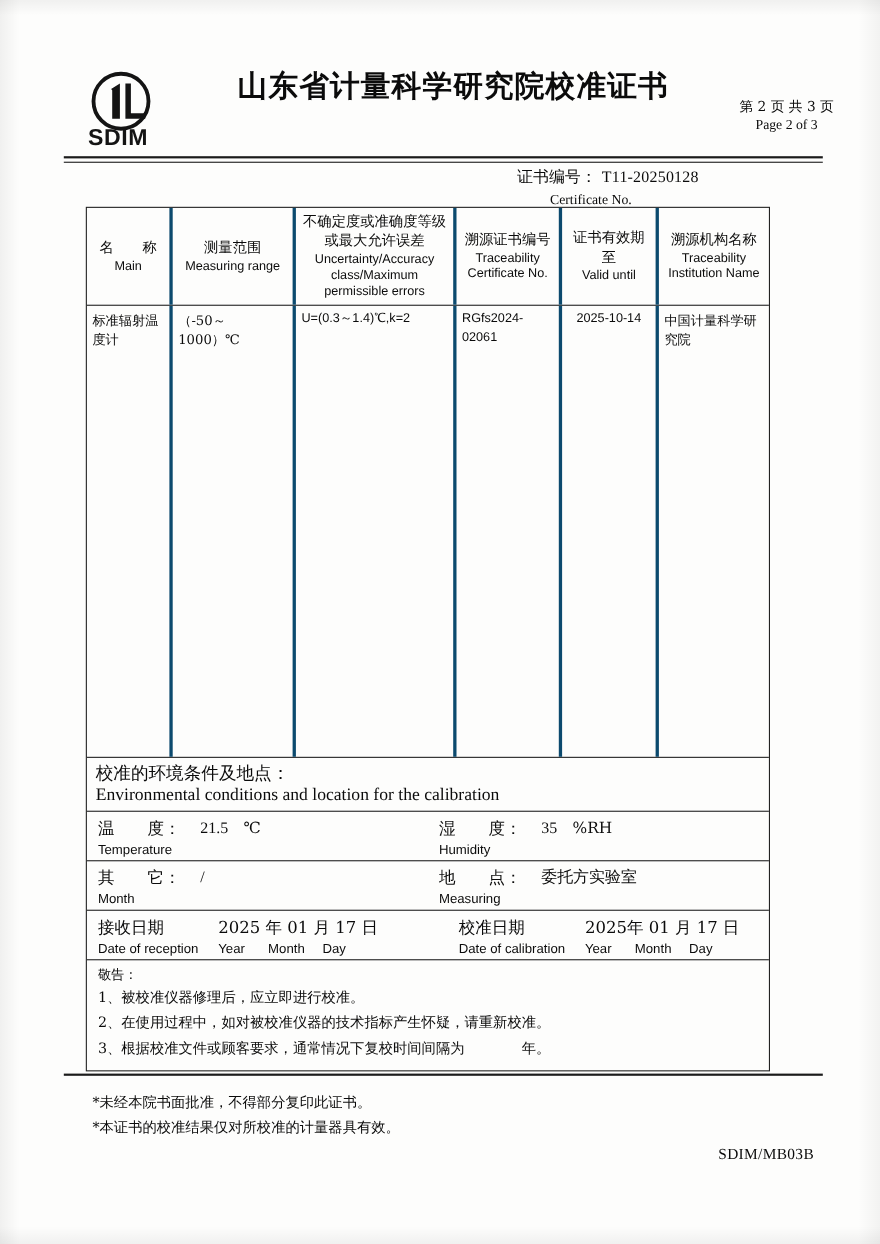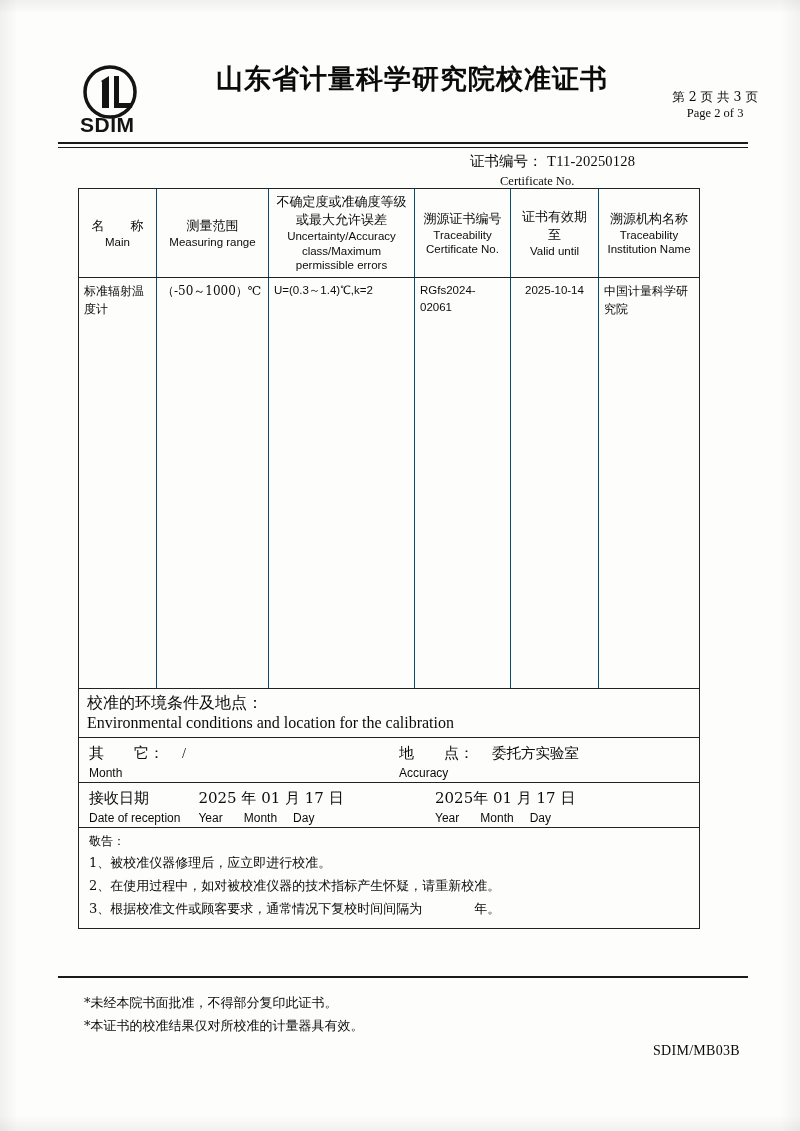--- a/index.html
+++ b/index.html
@@ -123,21 +123,21 @@
   .tbl {
     position: absolute;
     left: 78px; top: 188px;
     width: 622px;
     border: 1px solid #222;
     box-sizing: border-box;
   }
   .row { display: flex; border-bottom: 1px solid #222; }
   .row:last-child { border-bottom: none; }
   .cell { box-sizing: border-box; padding: 3px 5px; }
-  .vsep { border-right: 1px solid #0c4a6e; }
+  .vsep { border-right: 3px solid #0c4a6e; }
 
   .sec-title {
     padding: 4px 8px 5px 8px;
   }
   .sec-title .cn {
     font-family: "DejaVu Serif", serif;
     font-size: 15.5px;
     font-weight: bold;
     line-height: 21px;
   }
@@ -366,34 +366,54 @@
       <div class="cell cn-txt" style="width:100px;">中国计量科学研究院</div>
     </div>
 
     <div class="row">
       <div class="cell env-title" style="width:100%;">
         <div class="cn">校准的环境条件及地点：</div>
         <div class="en">Environmental conditions and location for the calibration</div>
       </div>
     </div>
 
+    <div class="row">
+      <div class="kv-row" style="width:100%;">
+        <div class="kv" style="width:50%;">
+          <span class="lab">
+            <span class="cn">温　　度：</span><br>
+            <span class="en">Temperature</span>
+          </span>
+          <span class="val">21.5</span>
+          <span class="unit">℃</span>
+        </div>
+        <div class="kv" style="width:50%;">
+          <span class="lab">
+            <span class="cn">湿　　度：</span><br>
+            <span class="en">Humidity</span>
+          </span>
+          <span class="val">35</span>
+          <span class="unit">%RH</span>
+        </div>
+      </div>
+    </div>
 
     <div class="row">
       <div class="kv-row" style="width:100%;">
         <div class="kv" style="width:50%;">
           <span class="lab">
             <span class="cn">其　　它：</span><br>
             <span class="en">Month</span>
           </span>
           <span class="val">/</span>
         </div>
         <div class="kv" style="width:50%;">
           <span class="lab">
             <span class="cn">地　　点：</span><br>
-            <span class="en">Accuracy</span>
+            <span class="en">Measuring</span>
           </span>
           <span class="val">委托方实验室</span>
         </div>
       </div>
     </div>
 
     <div class="row">
       <div class="date-row" style="width:100%;">
         <div class="date-half" style="width:50%;">
           <span class="date-lab">
@@ -410,20 +430,24 @@
               <span>日</span>
             </span><br>
             <span class="en">
               <span style="display:inline-block;width:42px;">Year</span>
               <span style="display:inline-block;width:46px;">Month</span>
               <span>Day</span>
             </span>
           </span>
         </div>
         <div class="date-half" style="width:50%;">
+          <span class="date-lab">
+            <span class="cn">校准日期</span><br>
+            <span class="en">Date of calibration</span>
+          </span>
           <span class="date-val">
             <span class="cn">2025年 01 月 17 日</span><br>
             <span class="en">
               <span style="display:inline-block;width:42px;">Year</span>
               <span style="display:inline-block;width:46px;">Month</span>
               <span>Day</span>
             </span>
           </span>
         </div>
       </div>

